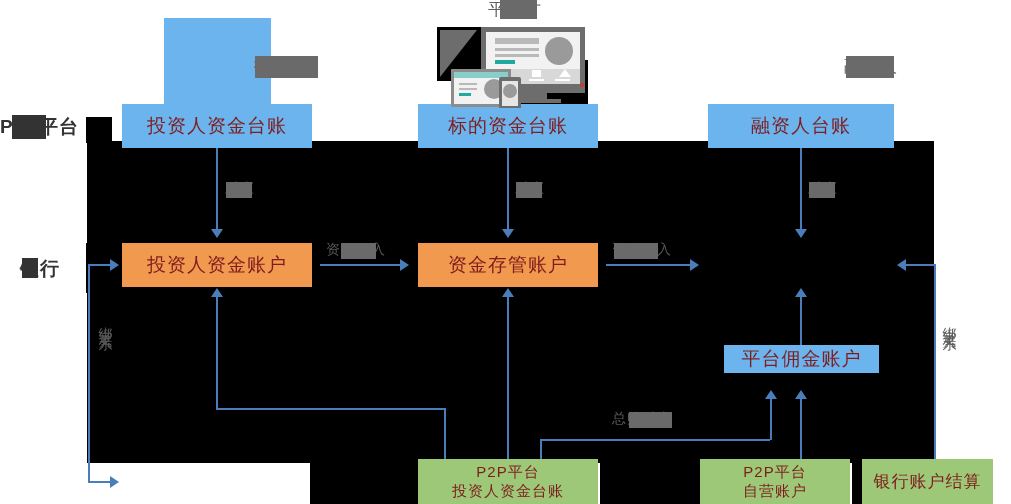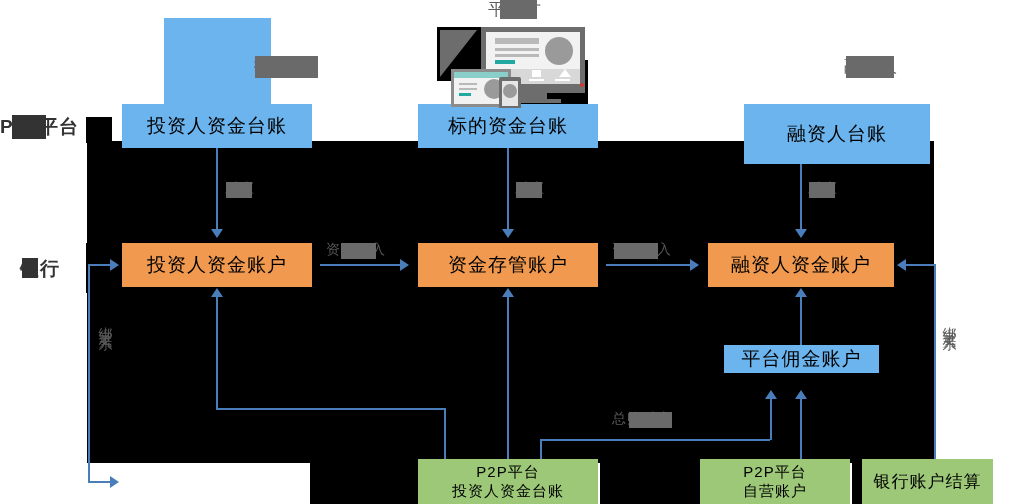--- a/index.html
+++ b/index.html
@@ -9,21 +9,21 @@
     font-family:"Liberation Sans","DejaVu Sans",sans-serif;
     overflow:hidden;
   }
   #stage{position:relative;width:1011px;height:504px;overflow:hidden;background:#fff;}
 
   
   .box{
     position:absolute;
     display:flex;align-items:center;justify-content:center;
     text-align:center;
-    color:#000000;
+    color:#7f1d1d;
     font-size:19px;
     letter-spacing:1px;
     line-height:1.25;
     box-sizing:border-box;
     z-index:6;
   }
   .box.blue{background:#6cb4ee;}
   .box.orange{background:#f1994f;}
   .box.green{background:#9cc island;}
   .box.green{background:#9dc878;}
@@ -144,25 +144,24 @@
       <circle cx="57" cy="64" r="10" fill="#9a9a9a"></circle>
       <rect x="62" y="52" width="22" height="34" rx="2" fill="#6d6d6d"></rect>
       <rect x="65" y="56" width="16" height="25" fill="#e6e6e6"></rect>
       <circle cx="73" cy="66" r="7" fill="#9a9a9a"></circle>
       <circle cx="145" cy="60" r="2" fill="#d0342c"></circle>
     </svg>
   </div>
 
   <div class="box blue" style="left:122px;top:104px;width:190px;height:44px;">投资人资金台账</div>
   <div class="box blue" style="left:418px;top:104px;width:180px;height:44px;">标的资金台账</div>
-  <div class="box blue" style="left:744px;top:104px;width:186px;height:60px;">融资人台账</div>
+  <div class="box blue" style="left:708px;top:104px;width:186px;height:44px;">融资人台账</div>
 
   <div class="box orange" style="left:122px;top:243px;width:190px;height:44px;">投资人资金账户</div>
   <div class="box orange" style="left:418px;top:243px;width:180px;height:44px;">资金存管账户</div>
-  <div class="box orange" style="left:708px;top:243px;width:186px;height:44px;">融资人资金账户</div>
 
   <div class="box blue" style="left:724px;top:345px;width:155px;height:28px;">平台佣金账户</div>
 
 
   <div class="box green small" style="left:418px;top:459px;width:180px;height:45px;flex-direction:column;">
     <span>P2P平台</span>
     <span>投资人资金台账</span>
   </div>
 
   <div class="box green small" style="left:700px;top:459px;width:150px;height:45px;flex-direction:column;">

